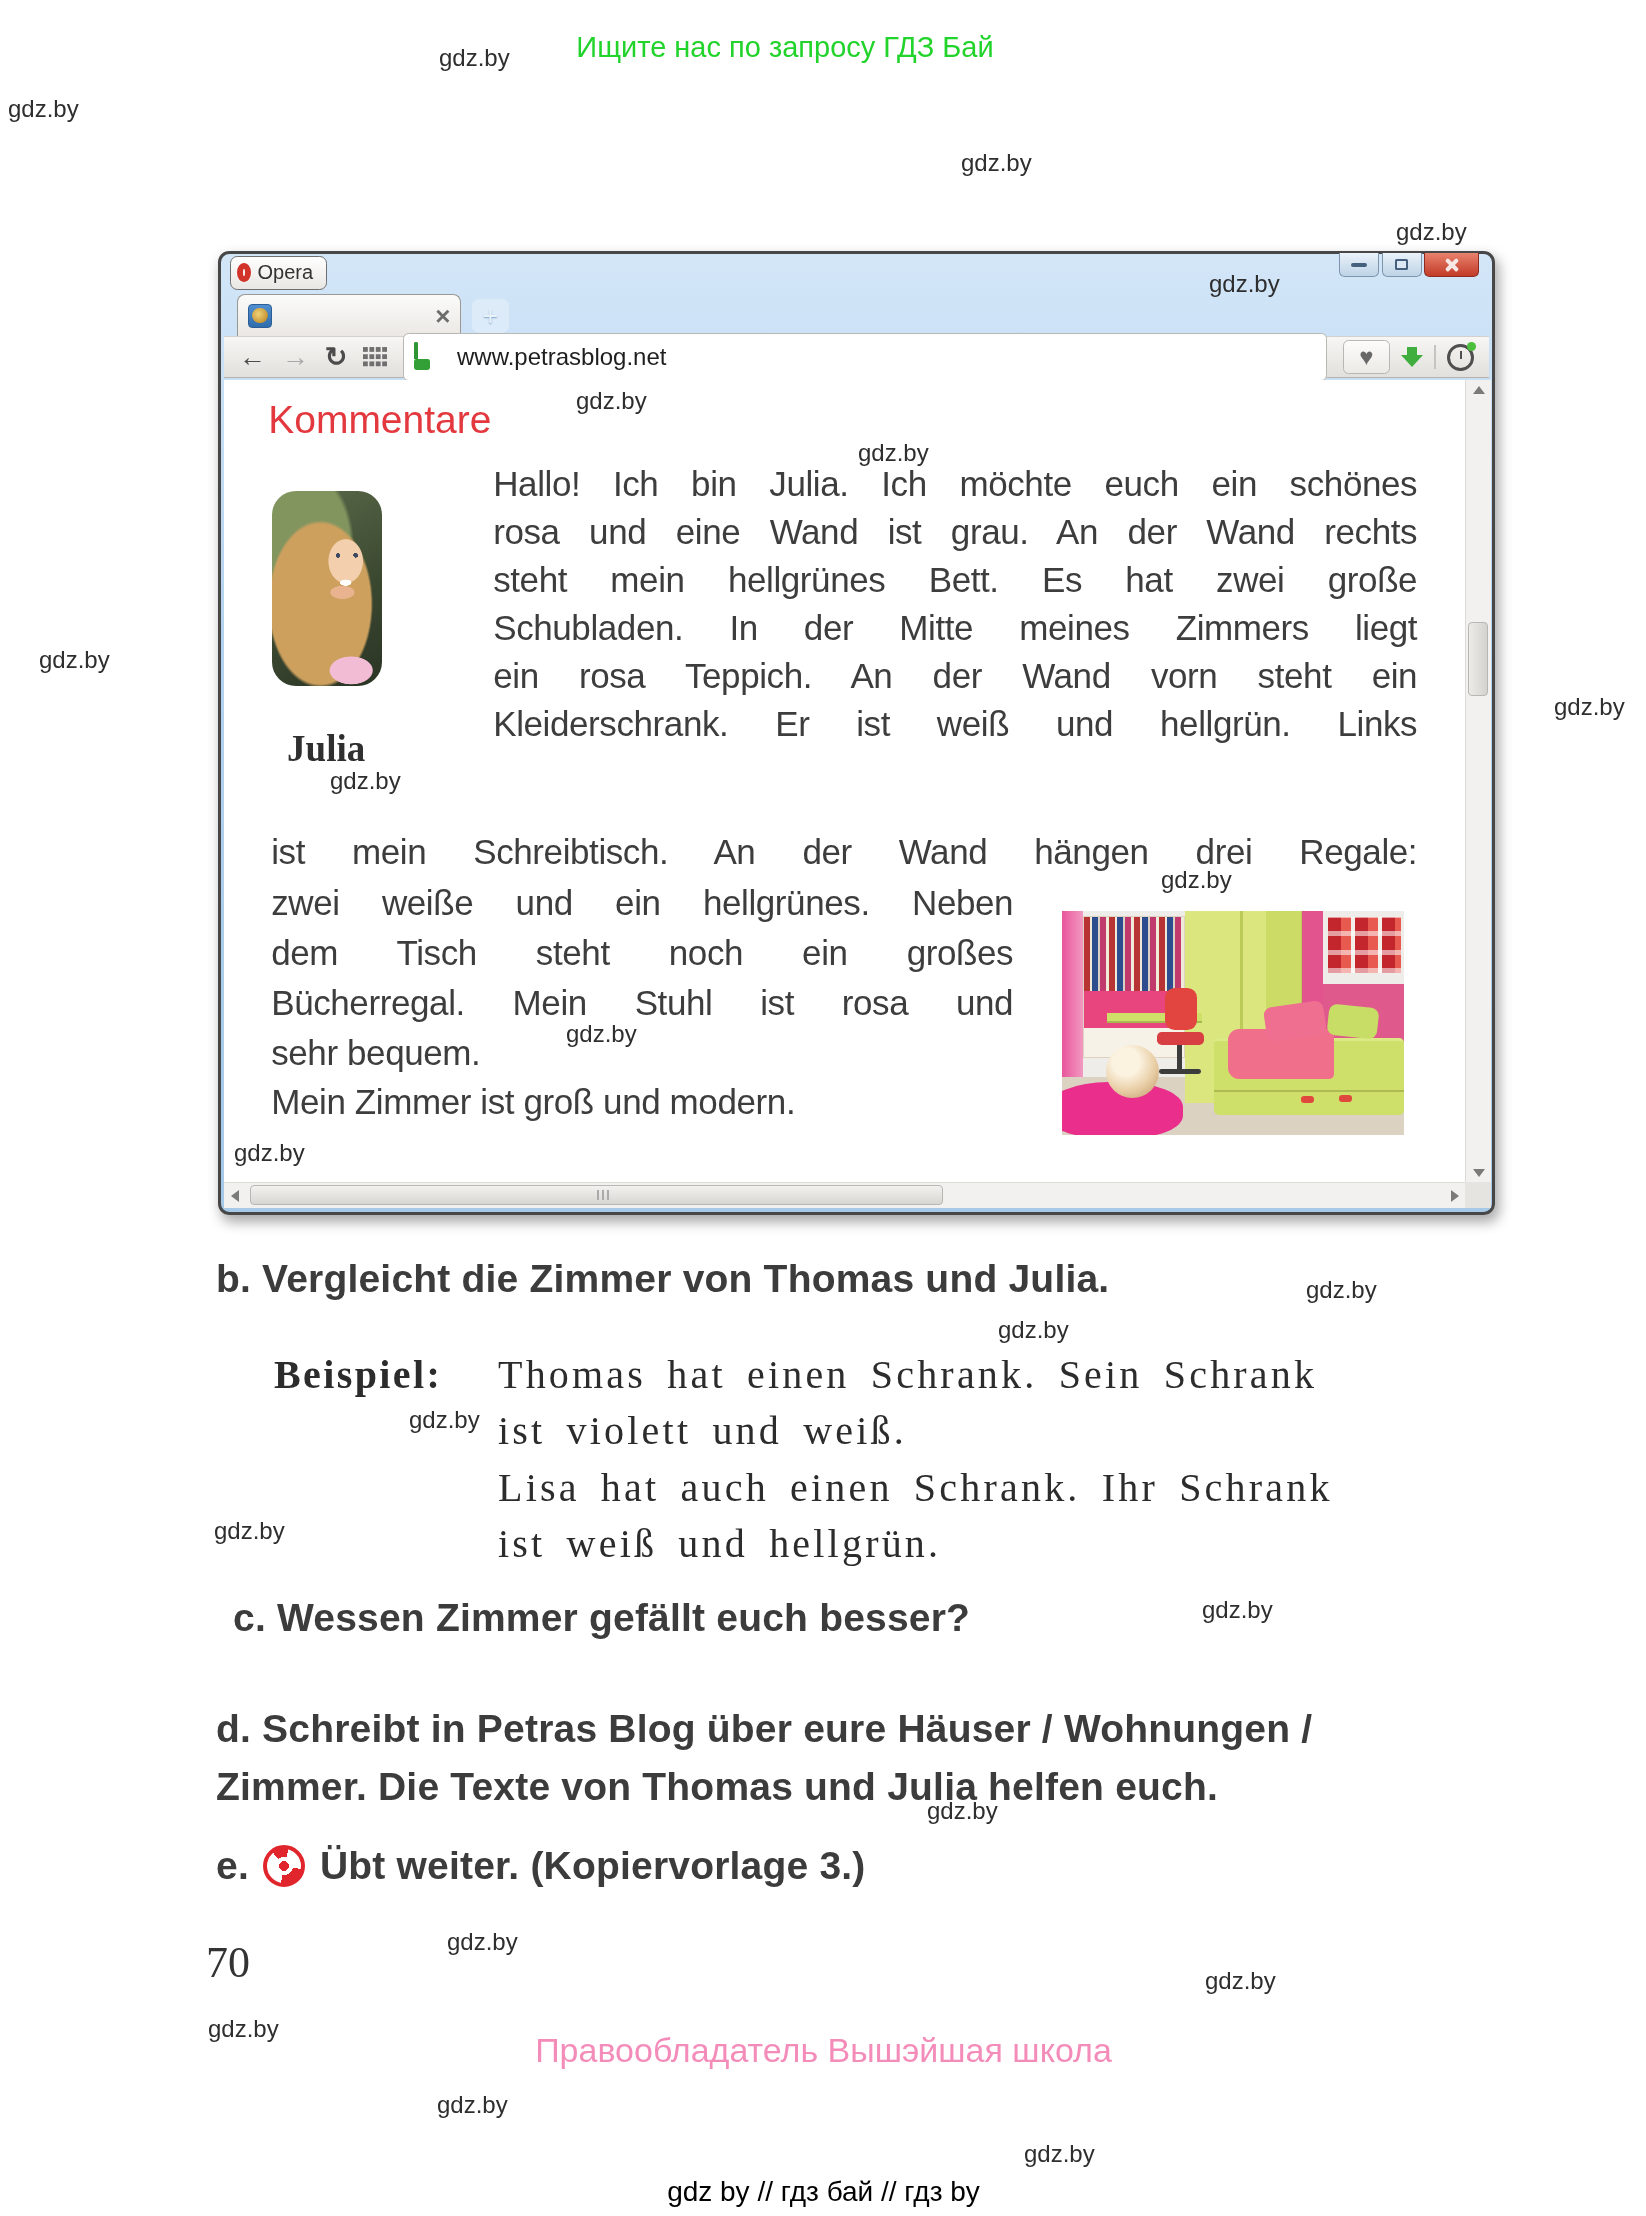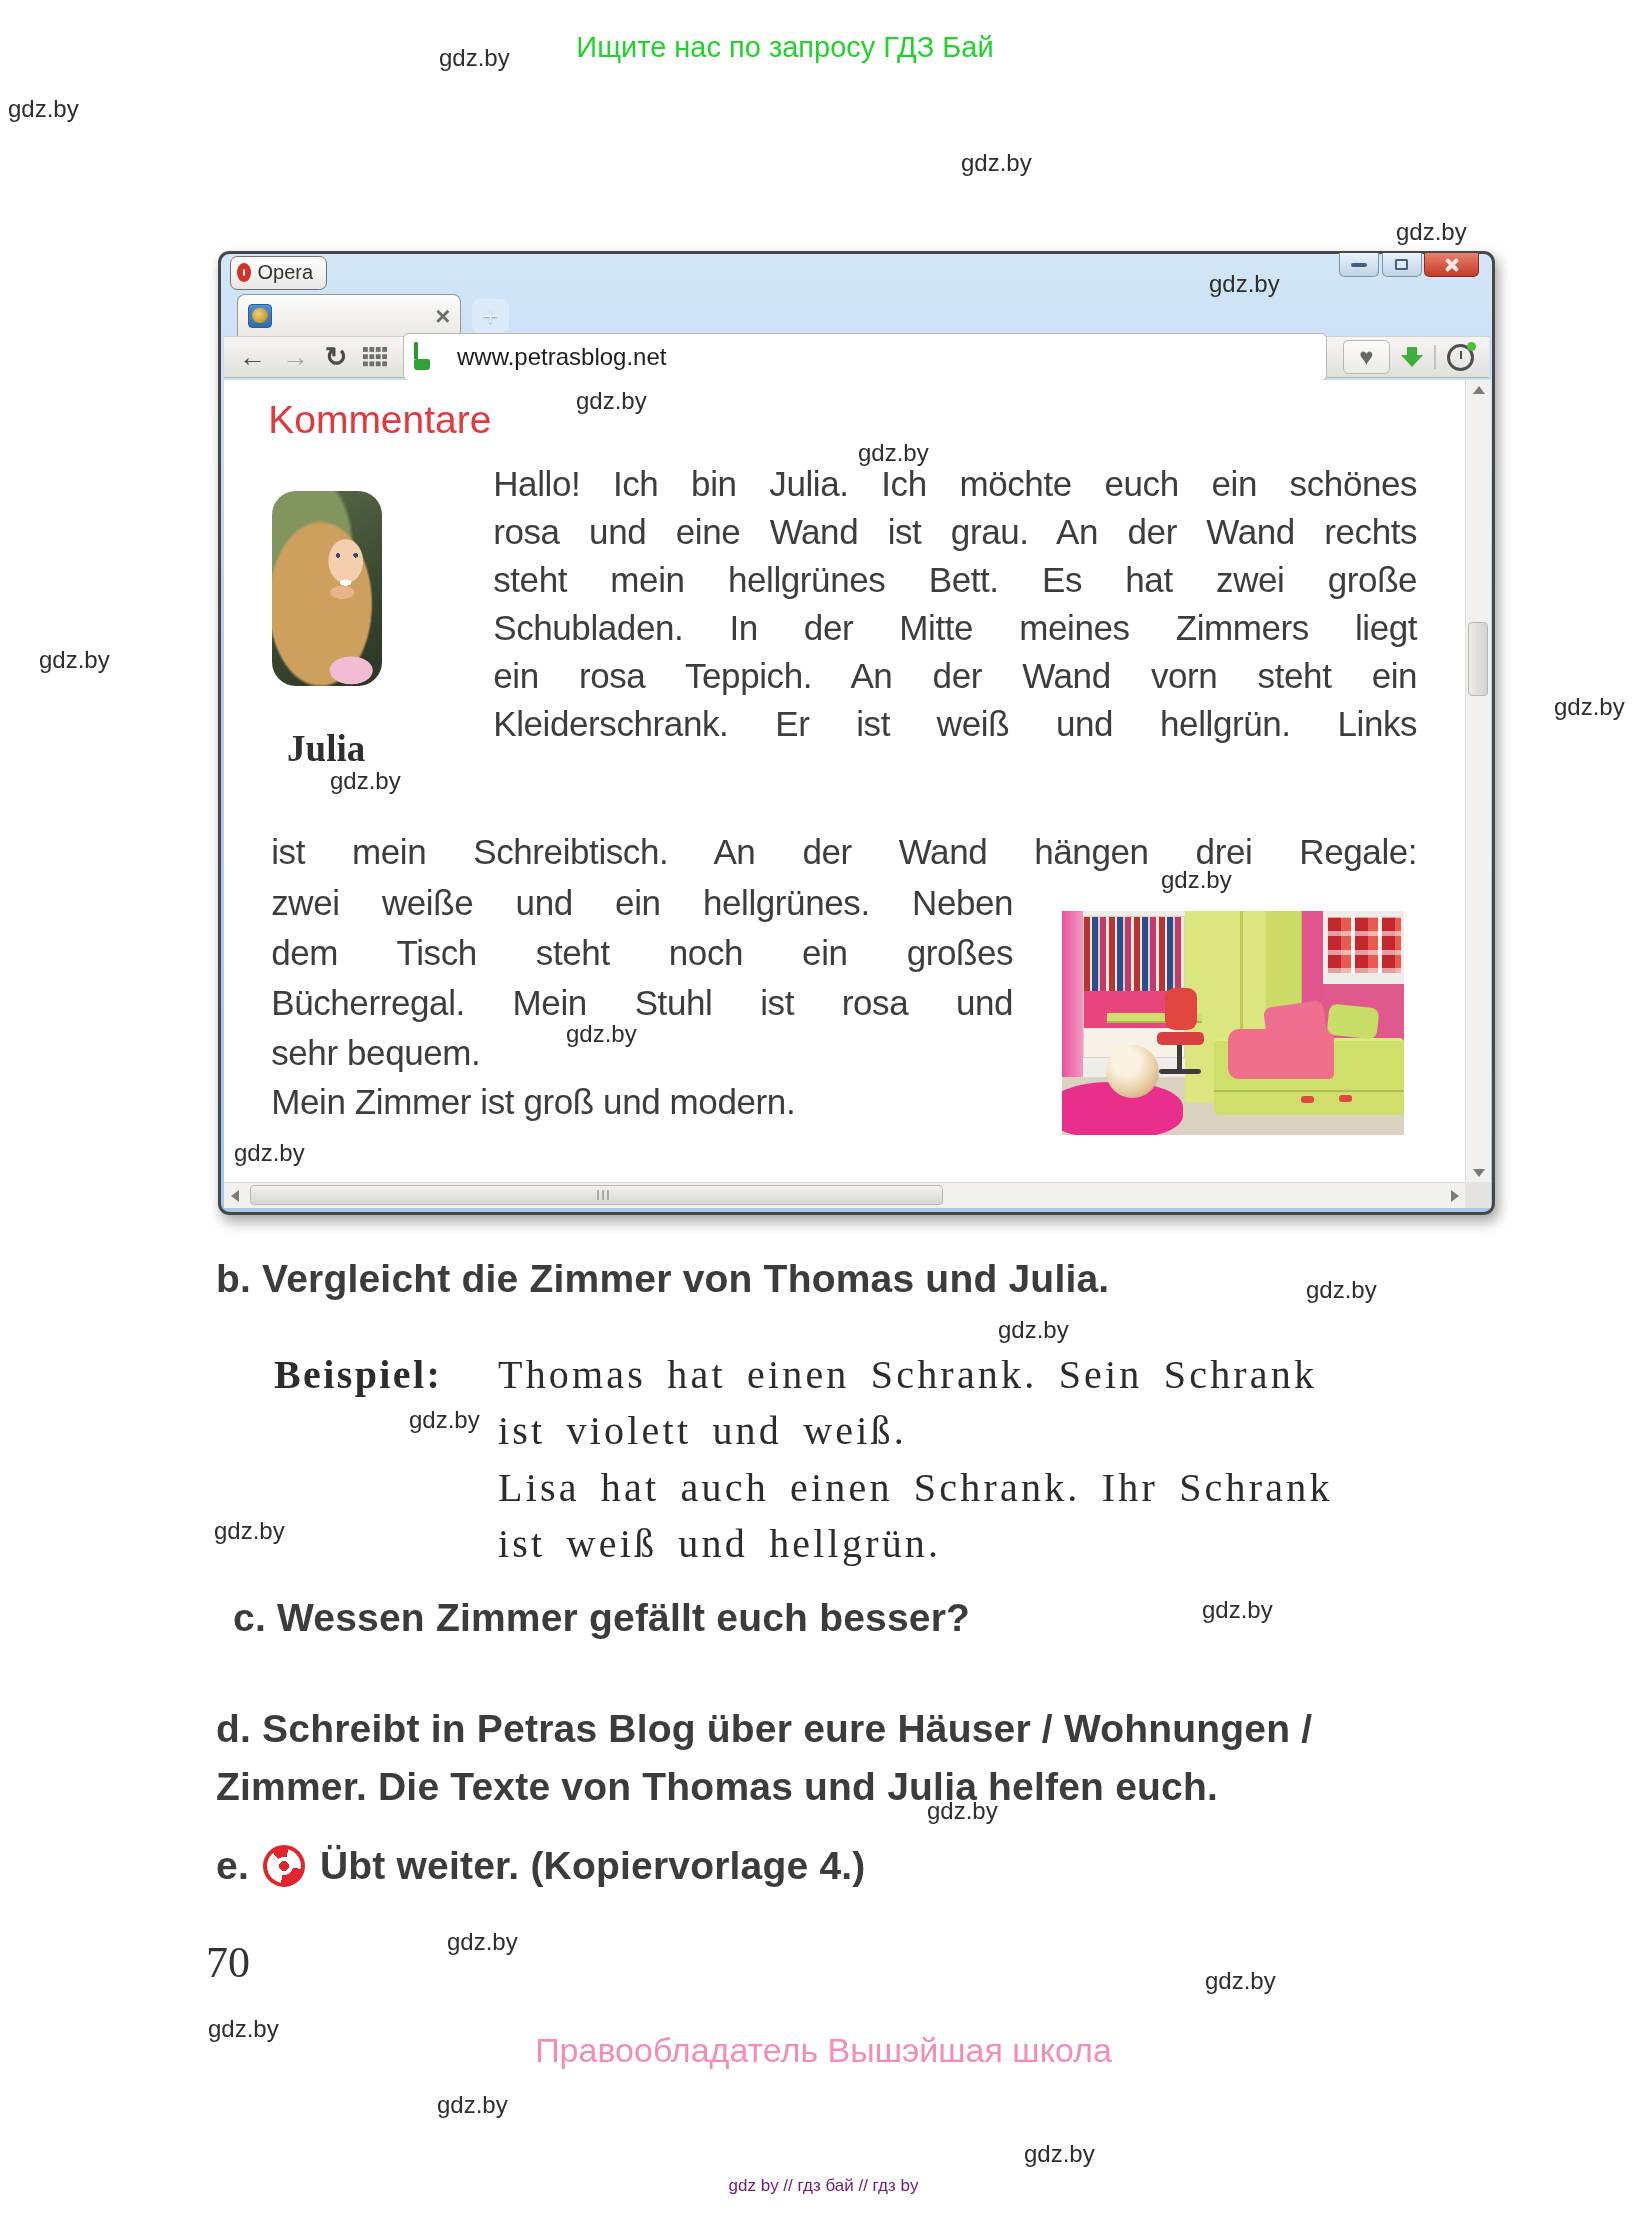--- a/index.html
+++ b/index.html
@@ -162,21 +162,21 @@
   .cd { position:relative; width:42px; height:42px; border:4px solid #e0262c; border-radius:50%;
         background:
           radial-gradient(circle at 50% 50%, #e0262c 0 4.8px, #ffffff 4.8px 8.9px, rgba(0,0,0,0) 8.9px),
           conic-gradient(from -40deg, #e0262c 0 55deg, rgba(0,0,0,0) 55deg 140deg,
                          #e0262c 140deg 230deg, rgba(0,0,0,0) 230deg); }
   .pagenum { position:absolute; left:206px; top:1937px; font-family:"Liberation Serif", serif;
              font-size:44px; color:#333333; }
   .copyright { position:absolute; top:2031px; left:0; width:100%; text-align:center;
                font-size:34px; color:#f48cba; }
   .links { position:absolute; top:2176px; left:0; width:100%; text-align:center;
-           font-size:17px; color:#701a75; }
+           font-size:28px; color:#000000; }
 </style>
 </head>
 <body>
 
 <div id="page">
 
   <div class="banner">Ищите нас по запросу ГДЗ Бай</div>
 
   <div class="window">
 
@@ -314,21 +314,21 @@
   <div class="serif-l" id="bs3">Lisa hat auch einen Schrank. Ihr Schrank</div>
   <div class="serif-l" id="bs4">ist weiß und hellgrün.</div>
 
   <div class="hx" id="exc">c. Wessen Zimmer gefällt euch besser?</div>
   <div class="hx" id="exd1">d. Schreibt in Petras Blog über eure Häuser / Wohnungen /</div>
   <div class="hx" id="exd2">Zimmer. Die Texte von Thomas und Julia helfen euch.</div>
 
   <div class="erow">
     <span class="hx" style="position:static">e.</span>
     <span class="cd"></span>
-    <span class="hx" style="position:static">Übt weiter. (Kopiervorlage 4.)</span>
+    <span class="hx" style="position:static">Übt weiter. (Kopiervorlage 3.)</span>
   </div>
 
   <div class="pagenum">70</div>
   <div class="copyright">Правообладатель Вышэйшая школа</div>
   <div class="links">gdz by  //  гдз бай  //  гдз by</div>
 
 <span class="wm" style="left: 439px; top: 44px;">gdz.by</span>
     <span class="wm" style="left: 8px; top: 95px;">gdz.by</span>
     <span class="wm" style="left: 961px; top: 149px;">gdz.by</span>
     <span class="wm" style="left: 1396px; top: 218px;">gdz.by</span>

